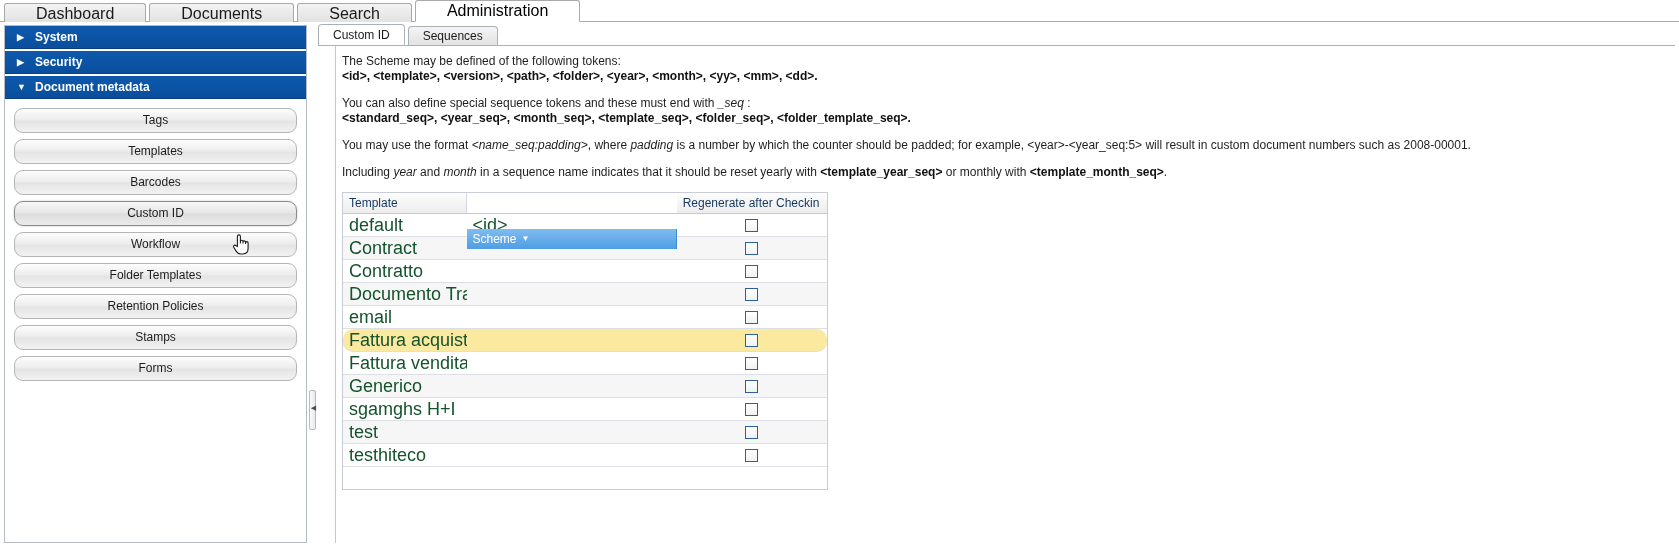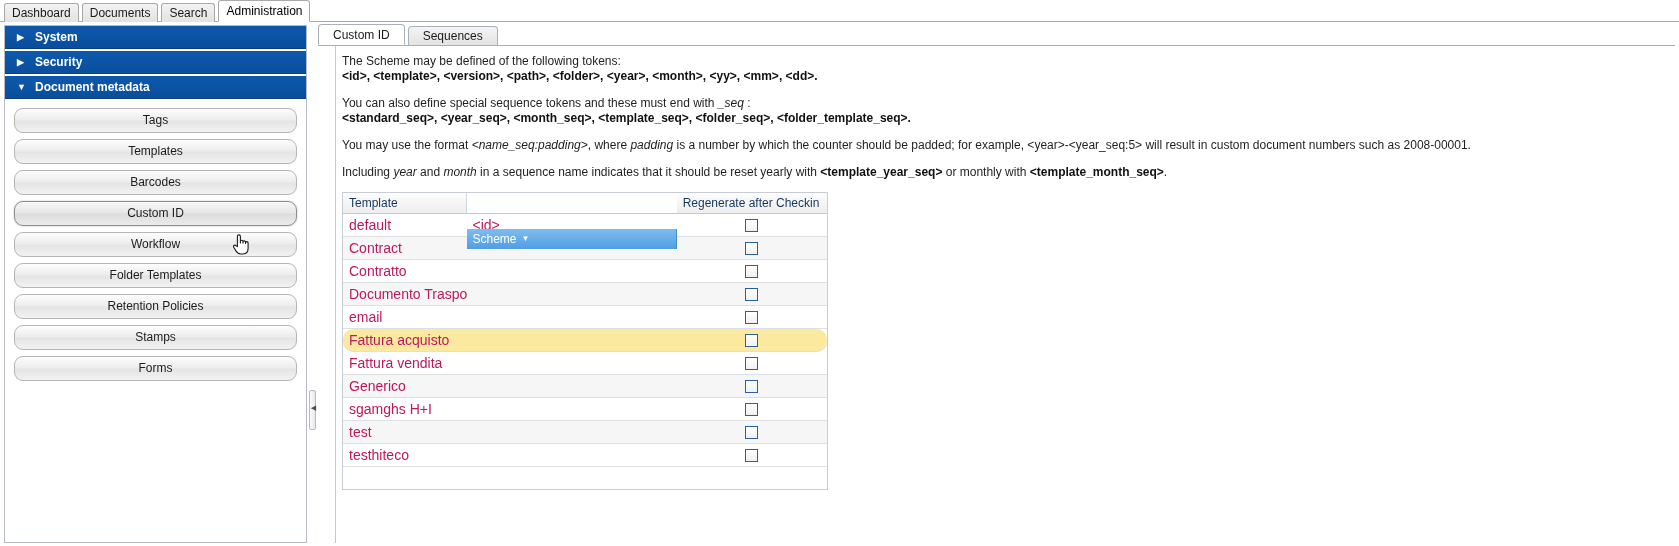--- a/index.html
+++ b/index.html
@@ -31,23 +31,23 @@
   .topbar-tabs {
     position: absolute;
     left: 4px; top: 0;
     display: flex;
     align-items: flex-end;
     height: 22px;
   }
   .top-tab {
     height: 19px;
     line-height: 19px;
-    padding: 0 7px;
+    padding: 0 31px;
     margin-right: 3px;
-    font-size: 12px;
+    font-size: 16px;
     color: #1a1a1a;
     background: linear-gradient(to bottom, #f3f3f3 0%, #e2e2e2 100%);
     border: 1px solid #a9a9a9;
     border-bottom: none;
     border-radius: 3px 3px 0 0;
     box-sizing: border-box;
     cursor: pointer;
     white-space: nowrap;
   }
   .top-tab.active {
@@ -265,22 +265,22 @@
     border-bottom: 1px solid #dcdfe4;
     box-sizing: border-box;
     background: #ffffff;
     cursor: pointer;
   }
   .grid-row.alt { background: #f6f6f6; }
   .grid-row.highlight { background: #fce9a0; border-radius: 10px; }
   .cell {
     height: 22px;
     line-height: 22px;
-    font-size: 14px;
-    color: #be185d;
+    font-size: 18px;
+    color: #14532d;
     padding-left: 6px;
     box-sizing: border-box;
     overflow: hidden;
     white-space: nowrap;
   }
   .c-template { width: 124px; }
   .c-scheme { width: 211px; }
   .c-regen {
     width: 151px;
     display: flex;

